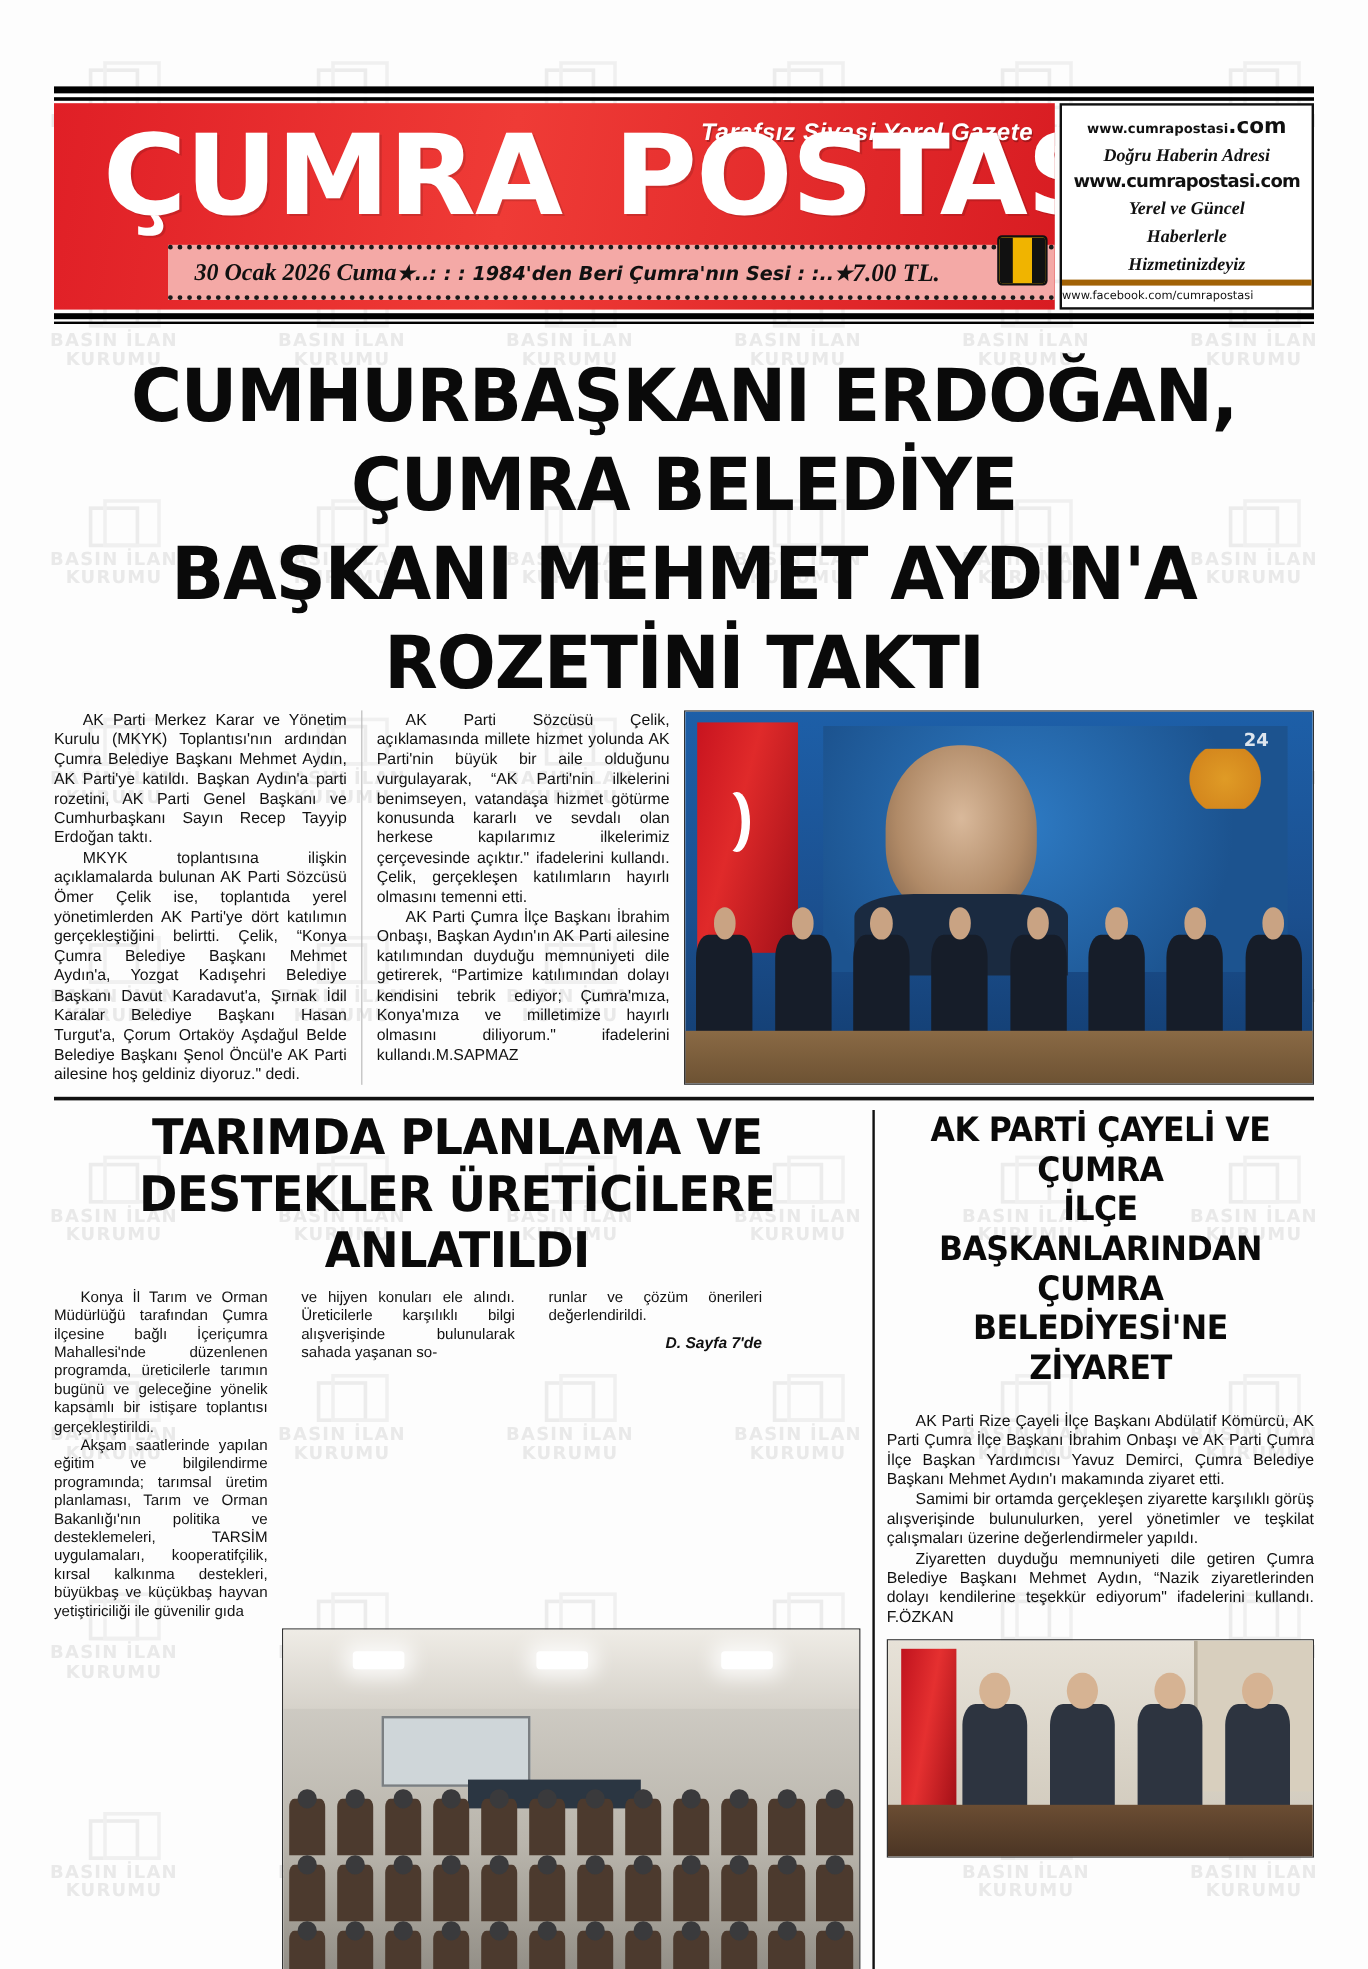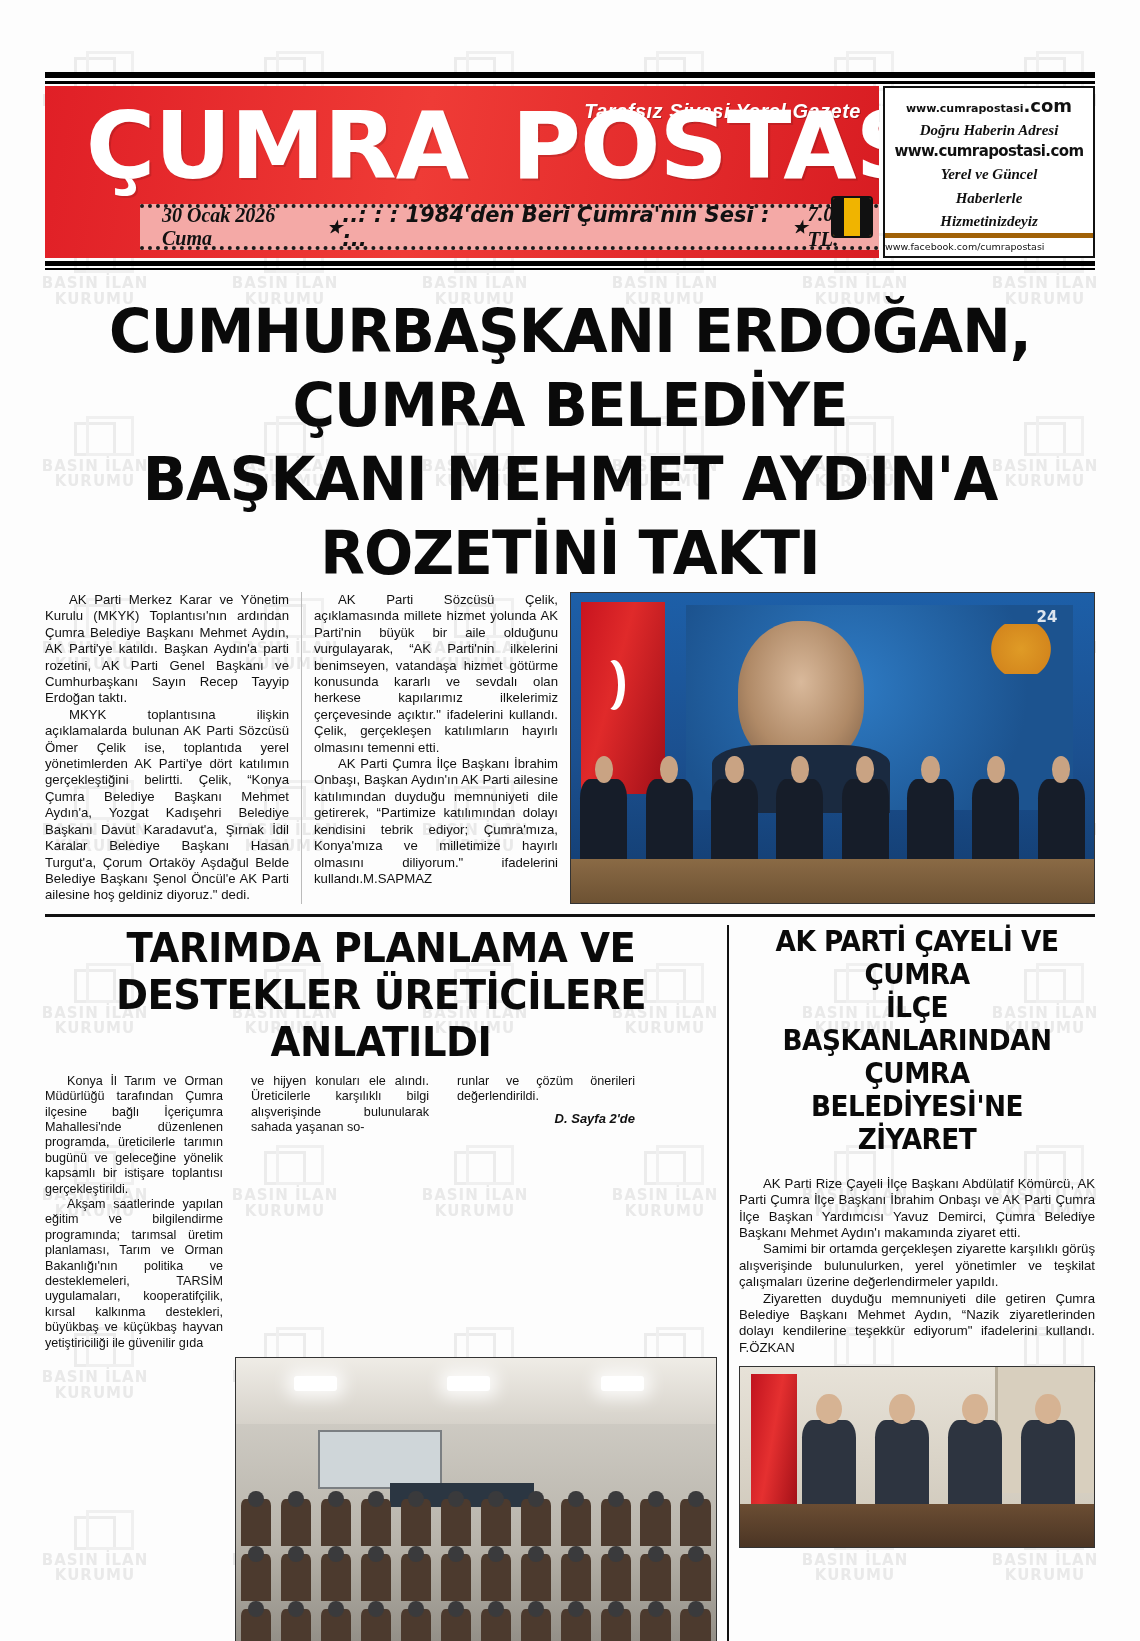--- a/index.html
+++ b/index.html
@@ -72,21 +72,21 @@
     position:absolute; left:95px; right:0; bottom:8px;
     height:46px; background:#f4a9a6;
     border-top:4px dotted #1a1a1a;
     border-bottom:4px dotted #1a1a1a;
     display:flex; align-items:center; 
     padding-left:22px;
     font-family:"Liberation Serif", serif;
     font-weight:bold; font-style:italic;
     color:#111; font-size:20px;
   }
-  .datebar .sesi { font-family:"DejaVu Sans", sans-serif; font-size:21px; font-style:italic; }
+  .datebar .sesi { font-family:"DejaVu Sans", sans-serif; font-size:16px; font-style:italic;text-align:right; }
   .datebar .star { font-size:17px; }
   .datebar .price { font-family:"Liberation Serif", serif; font-size:21px; }
   .roll {
     position:absolute; right:6px; bottom:8px; width:42px; height:42px;
     background:#f0b400; border:2px solid #111; border-radius:4px;
     overflow:hidden;
   }
   .roll:before{content:"";position:absolute;left:0;top:0;bottom:0;width:11px;background:#111;}
   .roll:after{content:"";position:absolute;right:0;top:0;bottom:0;width:11px;background:#111;}
 
@@ -579,21 +579,21 @@
       <div class="three-col">
         <div class="c">
           <p>Konya İl Tarım ve Orman Müdürlüğü tarafından Çumra ilçesine bağlı İçeriçumra Mahallesi'nde düzenlenen programda, üreticilerle tarımın bugünü ve geleceğine yönelik kapsamlı bir istişare toplantısı gerçekleştirildi.</p>
           <p>Akşam saatlerinde yapılan eğitim ve bilgilendirme programında; tarımsal üretim planlaması, Tarım ve Orman Bakanlığı'nın politika ve desteklemeleri, TARSİM uygulamaları, kooperatifçilik, kırsal kalkınma destekleri, büyükbaş ve küçükbaş hayvan yetiştiriciliği ile güvenilir gıda</p>
         </div>
         <div class="c">
           <p style="text-indent:0">ve hijyen konuları ele alındı. Üreticilerle karşılıklı bilgi alışverişinde bulunularak sahada yaşanan so-</p>
         </div>
         <div class="c">
           <p style="text-indent:0">runlar ve çözüm önerileri değerlendirildi.</p>
-          <div class="dsayfa">D. Sayfa 2'de</div>
+          <div class="dsayfa">D. Sayfa 7'de</div>
         </div>
       </div>
       <div class="wide-photo">
         <div class="hall"></div>
         <div class="hall-ceil"></div>
         <div class="hall-light" style="left:12%"></div>
         <div class="hall-light" style="left:44%"></div>
         <div class="hall-light" style="left:76%"></div>
         <div class="hall-screen"></div>
         <div class="hall-table"></div>

